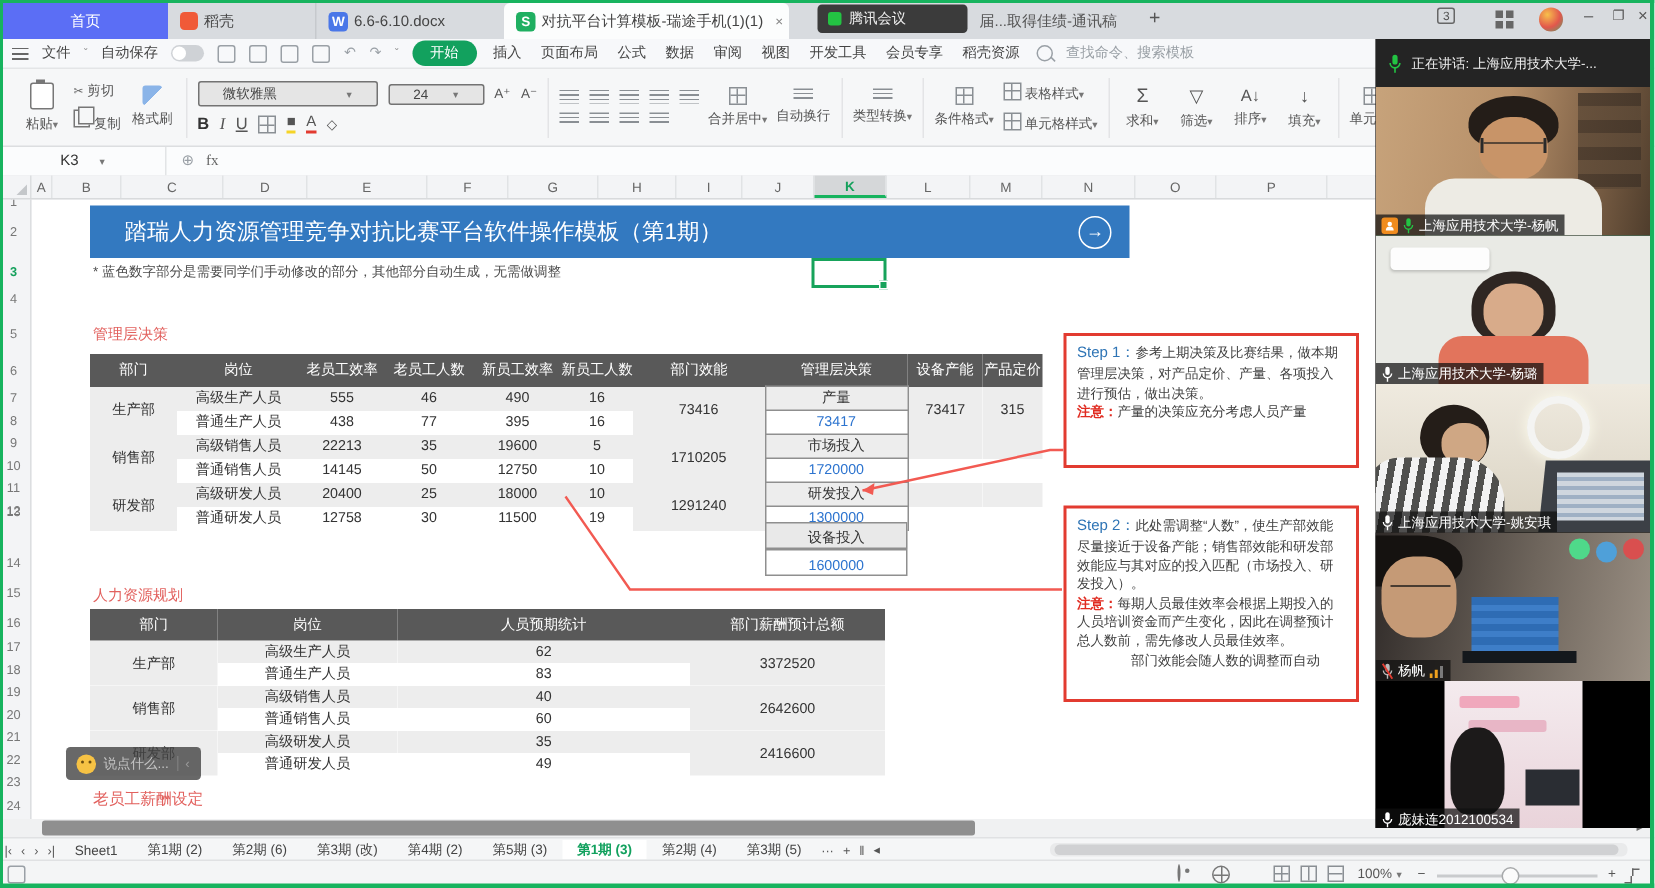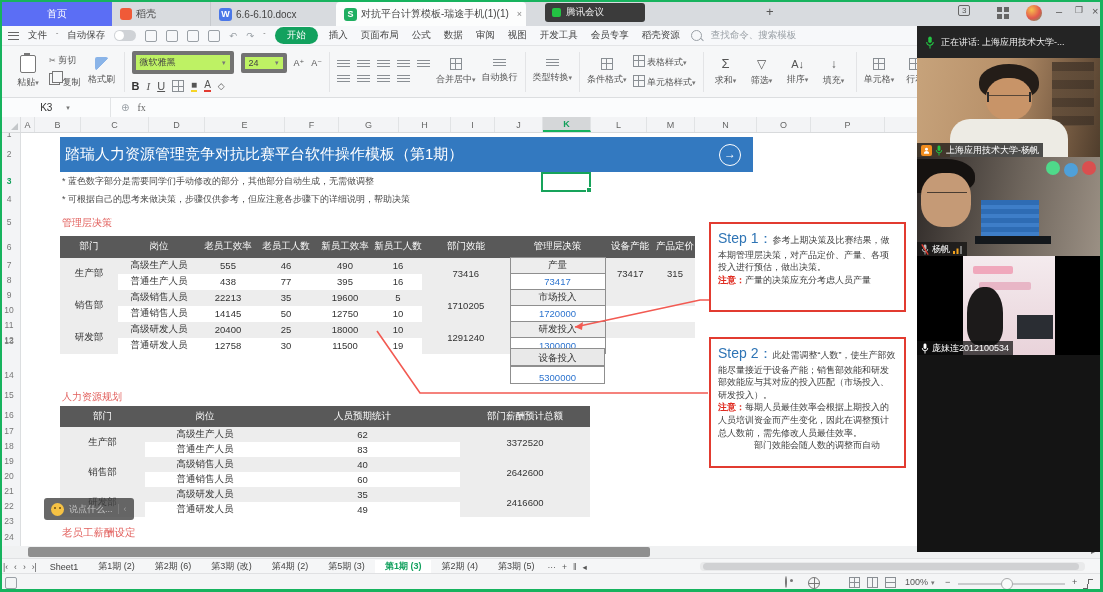--- a/index.html
+++ b/index.html
@@ -47,21 +47,21 @@
   .search-ic::after{content:"";position:absolute;left:8px;top:8px;width:4px;height:1px;background:#9aa0a6;transform:rotate(45deg)}
   
   .ribbon{position:absolute;left:0;top:46px;width:1103px;height:52px;background:#f6f7f8;
           border-bottom:1px solid #dcdee0;display:flex;align-items:center;padding-left:6px;
           box-sizing:border-box;font-size:9px;color:#555;z-index:2}
   .rgroup{display:flex;align-items:center;gap:6px;padding:0 7px}
   .vsep{width:1px;height:40px;background:#e3e4e6}
   .bigbtn{display:flex;flex-direction:column;align-items:center;gap:3px;min-width:30px}
   .stackcol{display:flex;flex-direction:column;gap:6px}
   .hrow{display:flex;align-items:center;gap:7px}
-  .selbox{border:4px solid #737373;background:#bef264;border-radius:2px;padding:1px 4px;display:flex;
+  .selbox{border:1px solid #737373;background:#e5e5e5;border-radius:2px;padding:1px 16px;display:flex;
           align-items:center;gap:4px;color:#444}
   .caret{font-size:7px;color:#777}
   .ic-clip{width:14px;height:16px;border:1px solid #777;border-radius:2px;position:relative;background:#fff}
   .ic-clip::after{content:"";position:absolute;left:3px;top:-3px;width:6px;height:3px;background:#777}
   .ic-brush{width:13px;height:13px;background:linear-gradient(135deg,#8ab4e8 55%,transparent 55%);border-radius:2px}
   .ic-copy{width:9px;height:10px;border:1px solid #777;position:relative}
   .ic-copy::after{content:"";position:absolute;left:2px;top:-3px;width:9px;height:10px;border:1px solid #777;background:#f6f7f8}
   .bar-ic{width:13px;height:9px;background:repeating-linear-gradient(#8a8f94 0 1px,transparent 1px 3px)}
   .grid-ic{width:12px;height:12px;border:1px solid #8a8f94;background:
       linear-gradient(#8a8f94,#8a8f94) 50% 0/1px 100% no-repeat,
@@ -85,41 +85,41 @@
   .corner::after{content:"";position:absolute;right:2px;bottom:2px;border-left:7px solid transparent;border-bottom:7px solid #c4c7ca}
   .cl{height:100%;display:flex;align-items:center;justify-content:center;font-size:9px;color:#666;
       border-right:1px solid #e1e3e5;box-sizing:border-box}
   .cl.sel{background:#d5d7d9;color:#13a05b;font-weight:bold;border-bottom:2px solid #17b35e}
   
   .sheet{position:absolute;left:0;top:132px;width:917px;height:414px;background:#fff;overflow:hidden;z-index:1}
   .rownums{position:absolute;left:0;top:0;width:20px;height:100%;background:#f3f4f6;border-right:1px solid #dcdee0}
   .rn{position:absolute;left:0;width:18px;text-align:center;font-size:8.5px;color:#777;height:12px;line-height:12px}
   .rn.sel{color:#13a05b;font-weight:bold}
   .banner{position:absolute;left:60px;top:5px;width:693px;height:35px;background:#3379c0;color:#fff;
-          display:flex;align-items:center;padding-left:5px;box-sizing:border-box;font-size:15px}
+          display:flex;align-items:center;padding-left:23px;box-sizing:border-box;font-size:15px}
   .banner-arrow{position:absolute;right:12px;top:7px;width:20px;height:20px;border:1.5px solid #fff;border-radius:50%;
           text-align:center;line-height:19px;font-size:12px;color:#fff}
   .note{position:absolute;left:62px;font-size:9px;color:#4a4a4a;white-space:nowrap}
   .section{position:absolute;left:62px;color:#e2615e;font-size:10px;white-space:nowrap}
   .selcell{position:absolute;left:541px;top:40px;width:46px;height:16px;border:2px solid #17a35b;background:#fff}
   .selcell::after{content:"";position:absolute;right:-3px;bottom:-3px;width:4px;height:4px;background:#17a35b;border:1px solid #fff}
   .sheet-table{position:absolute;border-collapse:collapse;table-layout:fixed;font-size:9.5px}
   .sheet-table th{background:#595959;color:#fff;font-weight:normal;height:21px;padding:0;font-size:9.5px}
   .sheet-table td{height:15px;text-align:center;padding:0;color:#333;white-space:nowrap;overflow:hidden}
   .sheet-table tbody tr:nth-child(odd) td{background:#ededed}
   .sheet-table td.mg{background:#ededed}
   .blu{color:#2d74cf}
   .sheet-table td.dl{background:#e9e9e9;border:1px solid #8f8f8f}
   .sheet-table td.dv{background:#fff;border:1px solid #8f8f8f;color:#2d74cf}
   .xcell{position:absolute;left:510px;width:95px;height:18px;border:1px solid #8f8f8f;display:flex;
          align-items:flex-end;justify-content:center;font-size:9.5px;box-sizing:border-box}
   
   .step{position:absolute;left:709px;width:197px;border:2px solid #e23b30;background:#fff;
         padding:5px 7px;font-size:9px;line-height:1.4;color:#404040;box-sizing:border-box;z-index:4}
-  .stitle{color:#2e74b5;font-size:14px}
+  .stitle{color:#2e74b5;font-size:10px}
   .snote{color:#e02b20;font-weight:bold}
   .tail{display:block;padding-left:36px}
   
   .lines{position:absolute;left:0;top:0;width:1103px;height:592px;pointer-events:none;z-index:3}
   
   .chat{position:absolute;left:44px;top:498px;height:22px;background:rgba(66,66,66,.8);border-radius:3px;
         display:flex;align-items:center;gap:5px;padding:0 7px;z-index:6;color:#c4c4c4;font-size:9px}
   .emoji{width:13px;height:13px;border-radius:50%;background:#f6c244;position:relative}
   .emoji::after{content:"";position:absolute;left:3px;top:4px;width:2px;height:2px;border-radius:50%;
         background:#6b4d10;box-shadow:5px 0 0 #6b4d10}
@@ -210,20 +210,23 @@
   </div>
   <div class="wtab doc1">
     <span class="badge w">W</span>
     <span>6.6-6.10.docx</span>
   </div>
   <div class="wtab active">
     <span class="badge s">S</span>
     <span>对抗平台计算模板-瑞途手机(1)(1)</span>
     <span class="tclose">×</span>
   </div>
+  <div class="wtab ghost">
+    <span>届...取得佳绩-通讯稿</span>
+  </div>
   <div class="toast">
     <span class="dot"></span>
     <span>腾讯会议</span>
   </div>
   <span class="newtab">+</span>
   <span class="wctl ws-badge" style="left:958px" able="false">3</span>
   <span class="wctl apps-grid" style="left:997px;top:7px"></span>
   <span class="wctl avatar" style="left:1026px;top:5px"></span>
   <span class="wctl" style="left:1056px">–</span>
   <span class="wctl" style="left:1075px;font-size:9px">❐</span>
@@ -431,21 +434,20 @@
     <span class="rn" style="top:383px">23</span>
     <span class="rn" style="top:399px">24</span>
   </div>
 
   <div class="banner">
     <span>踏瑞人力资源管理竞争对抗比赛平台软件操作模板（第1期）</span>
     <span class="banner-arrow">→</span>
   </div>
 
   <div class="note" style="top:43px">* 蓝色数字部分是需要同学们手动修改的部分，其他部分自动生成，无需做调整</div>
-  <div class="note" style="top:61px">* 可根据自己的思考来做决策，步骤仅供参考，但应注意各步骤下的详细说明，帮助决策</div>
   <div class="selcell"></div>
 
   <div class="section" style="top:84px">管理层决策</div>
   <div class="section" style="top:258px">人力资源规划</div>
   <div class="section" style="top:394px;font-size:10.5px">老员工薪酬设定</div>
 
   <table class="sheet-table" style="left:60px;top:104px;width:635px">
     <colgroup>
         <col style="width:58px">
         <col style="width:82px">
@@ -536,21 +538,21 @@
         <td class="dv">1300000</td>
         <td></td>
           <td></td>
       </tr>
     </tbody>
   </table>
   <div class="xcell" style="top:216px;background:#e9e9e9">
     <span>设备投入</span>
     </div>
   <div class="xcell blu" style="top:234px;background:#fff">
-    <span>5300000</span>
+    <span>1600000</span>
     </div>
 
   <table class="sheet-table" style="left:60px;top:274px;width:530px">
     <colgroup>
         <col style="width:85px">
         <col style="width:120px">
         <col style="width:195px">
         <col style="width:130px">
       </colgroup>
     <thead>
@@ -688,21 +690,53 @@
         </span>
       <svg width="8" height="11" viewBox="0 0 8 12">
         <rect x="2.4" y="0.5" width="3.2" height="6" rx="1.6" fill="#23c343"></rect>
         <path d="M1 5.5a3 3 0 0 0 6 0" stroke="#23c343" fill="none"></path>
         <line x1="4" y1="8.5" x2="4" y2="11.5" stroke="#23c343"></line>
         </svg>
       <span>上海应用技术大学-杨帆</span>
     </div>
   </div>
 
-
+  <div class="tile">
+    <div class="g bg2"></div>
+      <div class="g ac2"></div>
+      <div class="g hair2"></div>
+    <div class="g face2"></div>
+      <div class="g body2"></div>
+    <div class="vlabel">
+      <svg width="8" height="11" viewBox="0 0 8 12">
+        <rect x="2.4" y="0.5" width="3.2" height="6" rx="1.6" fill="#fff"></rect>
+        <path d="M1 5.5a3 3 0 0 0 6 0" stroke="#fff" fill="none"></path>
+        <line x1="4" y1="8.5" x2="4" y2="11.5" stroke="#fff"></line>
+        </svg>
+      <span>上海应用技术大学-杨璐</span>
+    </div>
+  </div>
+
+  <div class="tile">
+    <div class="g bg3"></div>
+      <div class="g lamp3"></div>
+      <div class="g lap3"></div>
+      <div class="g scr3"></div>
+    <div class="g hair3"></div>
+      <div class="g face3"></div>
+      <div class="g body3"></div>
+    <div class="vlabel">
+      <svg width="8" height="11" viewBox="0 0 8 12">
+        <rect x="2.4" y="0.5" width="3.2" height="6" rx="1.6" fill="#fff"></rect>
+        <path d="M1 5.5a3 3 0 0 0 6 0" stroke="#fff" fill="none"></path>
+        <line x1="4" y1="8.5" x2="4" y2="11.5" stroke="#fff"></line>
+        </svg>
+      <span>上海应用技术大学-姚安琪</span>
+    </div>
+  </div>
 
   <div class="tile">
     <div class="g bg4"></div>
       <div class="g hair4"></div>
       <div class="g face4"></div>
       <div class="g spec4"></div>
     <div class="g scr4"></div>
       <div class="g base4"></div>
       <div class="g jars4"></div>
     <div class="vlabel">

